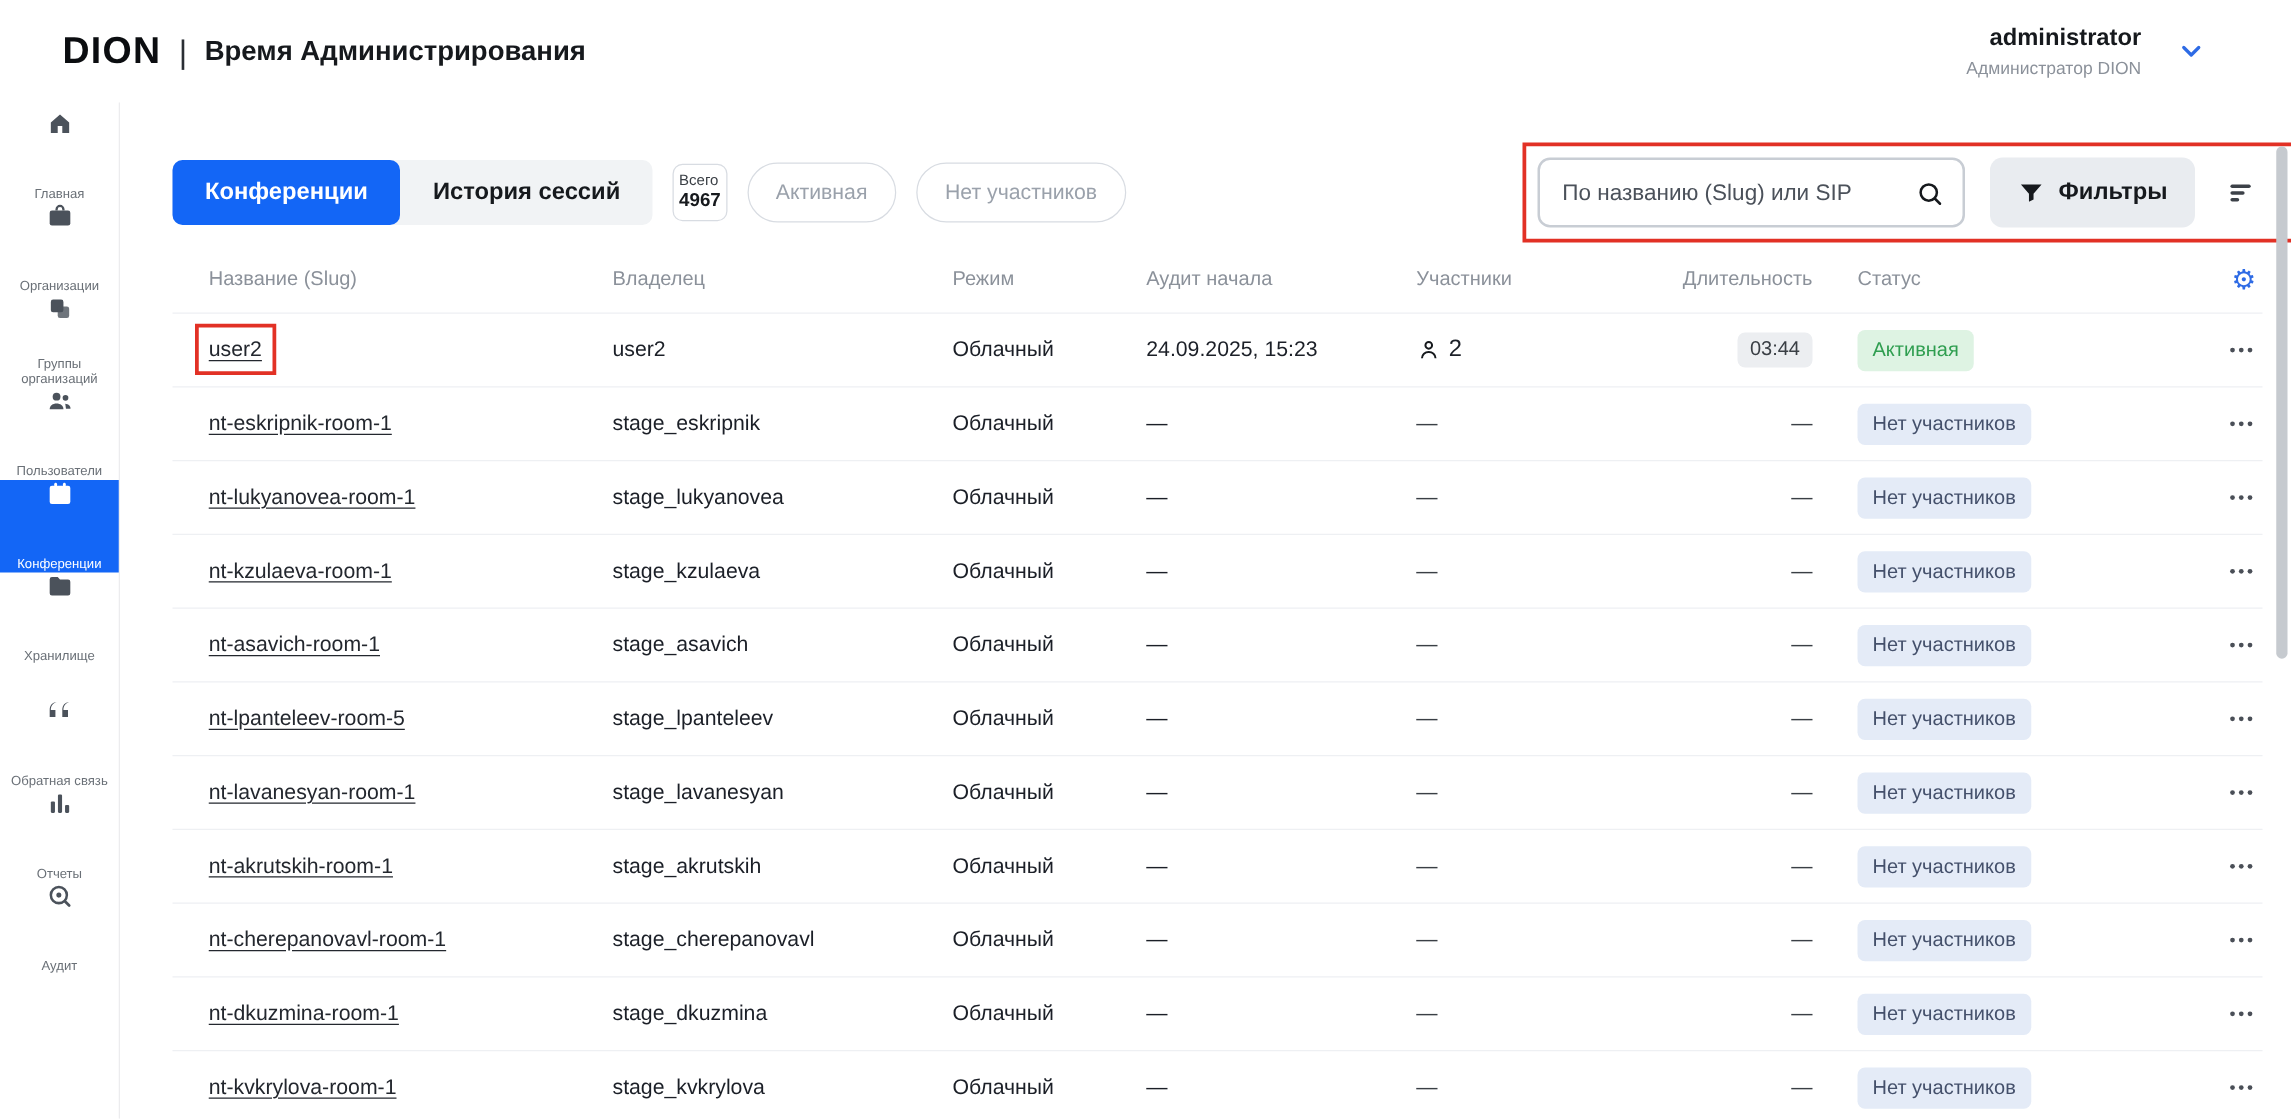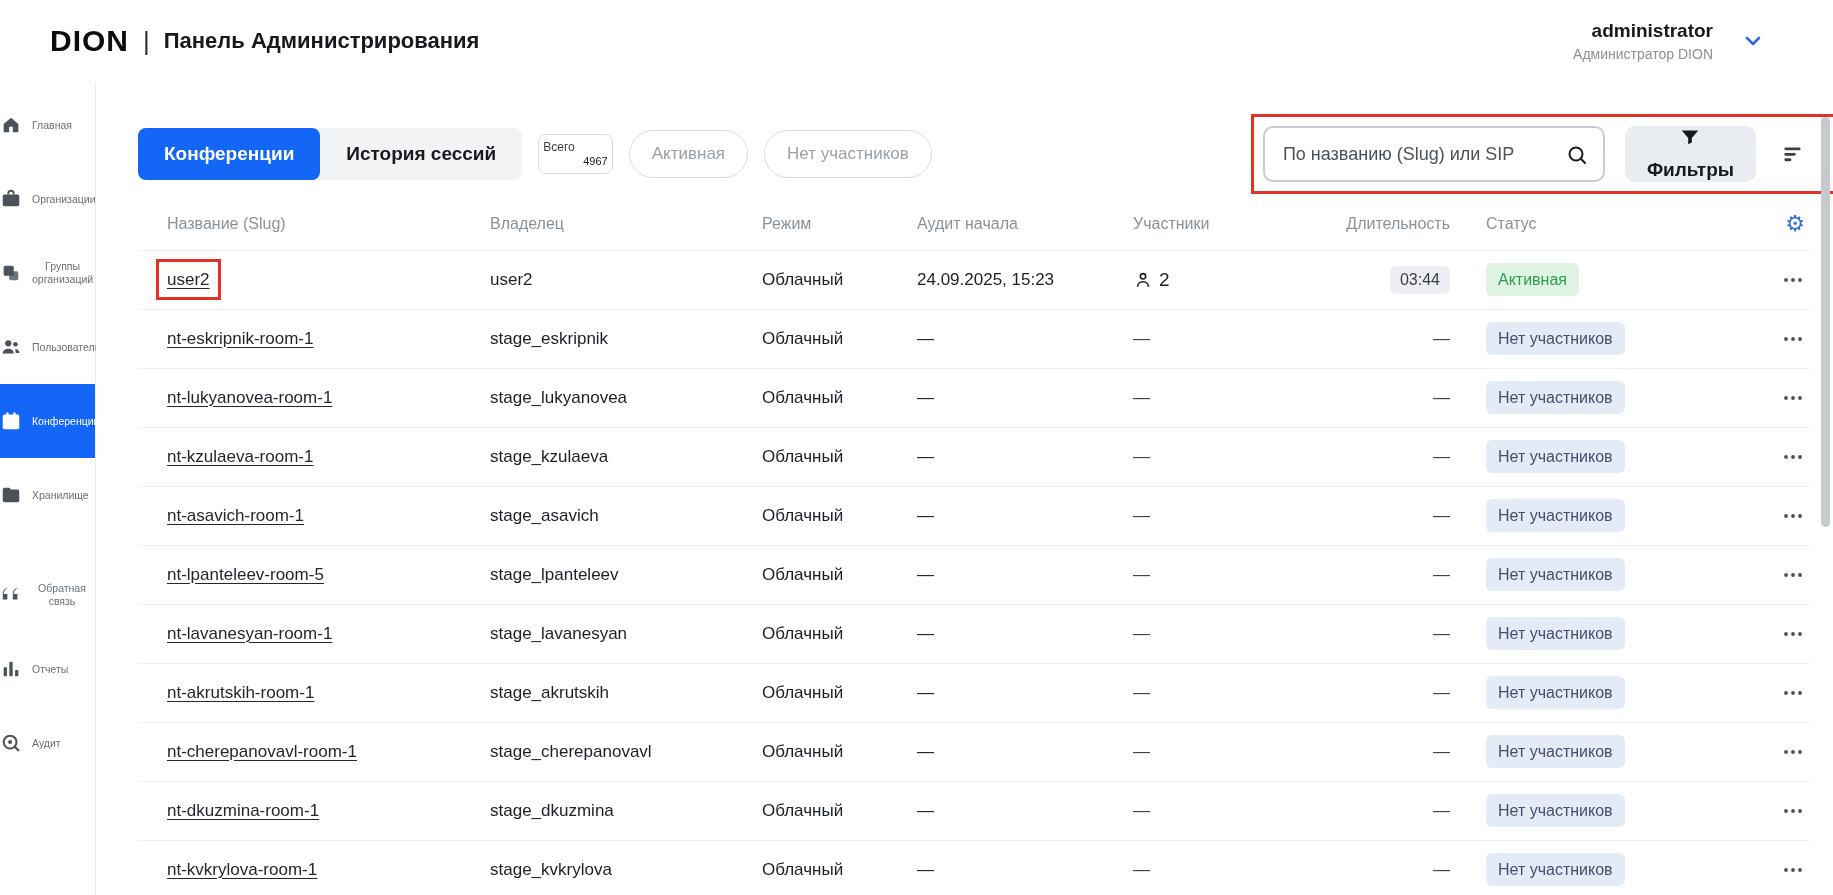--- a/index.html
+++ b/index.html
@@ -13,46 +13,46 @@
   .brand-divider { font-size:26px; font-weight:300; color:#2a2e34; }
   .app-title { font-size:22px; font-weight:700; color:#16191d; }
   .user-block { margin-left:auto; display:flex; align-items:center; gap:28px; }
   .user-text { text-align:right; }
   .user-name { font-size:19px; font-weight:600; color:#16191d; }
   .user-role { font-size:14px; color:#8b919a; margin-top:4px; }
   .chevron { color:#2e6be5; cursor:pointer; display:flex; }
 
   
   .sidebar { position:absolute; left:0; top:82px; bottom:0; width:96px; border-right:1px solid #ececee; background:#fff; padding-top:6px; }
-  .sb-item { height:74px; display:flex; flex-direction:row; align-items:center; justify-content:flex-start; gap:7px; color:#4b525b; cursor:pointer; }
+  .sb-item { height:74px; display:flex; flex-direction:column; align-items:center; justify-content:space-between; gap:7px; color:#4b525b; cursor:pointer; }
   .sb-item .sb-label { font-size:10.5px; color:#6a7077; text-align:center; line-height:1.2; padding:0 3px; }
   .sb-item.active { background:#1366f6; color:#fff; }
   .sb-item.active .sb-label { color:#fff; }
   .sb-item.gap { margin-top:26px; }
   .sb-icon { display:flex; }
   .sb-icon svg { width:22px; height:22px; }
 
   
   .main { position:absolute; left:96px; top:82px; right:0; bottom:0; padding:44px 23px 0 42px; background:#fff; }
 
   .toolbar { display:flex; align-items:center; gap:16px; }
   .tabs { display:flex; background:#f1f3f5; border-radius:8px; height:52px; }
   .tab { padding:0 26px; display:flex; align-items:center; font-weight:700; font-size:19px; cursor:pointer; border-radius:8px; color:#16191d; }
   .tab.active { background:#1366f6; color:#fff; }
   .total-box { border:1px solid #d8dce2; border-radius:8px; padding:6px 4px; line-height:1.15; }
   .total-label { font-size:12px; color:#3a3f45; }
-  .total-value { font-size:11px; font-weight:400; color:#16191d;margin-left:40px; }
+  .total-value { font-size:15px; font-weight:700; color:#16191d; }
   .chip { border:1px solid #d8dce2; color:#9aa1ab; border-radius:28px; padding:13px 22px; font-size:17px; background:#fff; cursor:default; }
 
   .right-controls { margin-left:auto; display:flex; align-items:center; gap:20px; position:relative; }
   .search-box { width:342px; height:56px; border:2px solid #c8cdd4; border-radius:10px; display:flex; align-items:center; padding:1px 14px 0 18px; background:#fff; }
   .search-box input { border:none; outline:none; font-size:18px; width:100%; color:#16191d; font-family:"Liberation Sans", sans-serif; background:transparent; }
   .search-box input::placeholder { color:#4b515a; opacity:1; }
   .search-icon { display:flex; color:#16191d; cursor:pointer; }
-  .filters-btn { height:56px; background:#e9ecf0; border:none; border-radius:10px; display:flex; align-items:center; gap:11px; padding:0 22px; font-weight:700; font-size:19px; color:#16191d; cursor:pointer; font-family:"Liberation Sans", sans-serif;flex-direction:column; }
+  .filters-btn { height:56px; background:#e9ecf0; border:none; border-radius:10px; display:flex; align-items:center; gap:11px; padding:0 22px; font-weight:700; font-size:19px; color:#16191d; cursor:pointer; font-family:"Liberation Sans", sans-serif; }
   .sort-btn { display:flex; color:#3c4148; cursor:pointer; background:none; border:none; padding:4px; }
   .red-frame { position:absolute; left:-12px; right:-26px; top:-12px; bottom:-12px; border:3px solid #e23125; pointer-events:none; }
 
   
   .table { margin-top:16px; }
   .thead, .trow { display:grid; grid-template-columns:352px 272px 155px 216px 180px 137px 332px 23px; align-items:center; }
   .thead { height:52px; color:#8b919a; font-size:16px; }
   .trow { height:59px; border-top:1px solid #eef0f3; font-size:17px; color:#1b1f27; }
   .c1 { padding-left:29px; }
   .c6 { display:flex; justify-content:flex-end; text-align:right; }
@@ -73,21 +73,21 @@
   
   .scroll-thumb { position:absolute; right:3px; top:117px; width:9px; height:410px; background:#c6cacf; border-radius:5px; z-index:9; }
 </style>
 </head>
 <body>
 
 <div class="header">
   <div class="brand">
     <span class="logo">DION</span>
     <span class="brand-divider">|</span>
-    <span class="app-title">Панель Администрирования</span>
+    <span class="app-title">Время Администрирования</span>
   </div>
   <div class="user-block">
     <div class="user-text">
       <div class="user-name">administrator</div>
       <div class="user-role">Администратор DION</div>
     </div>
     <span class="chevron">
       <svg width="24" height="24" viewBox="0 0 24 24">
           <path d="M6 9l6 6 6-6" fill="none" stroke="currentColor" stroke-width="2.6" stroke-linecap="round" stroke-linejoin="round"></path>
         </svg>

